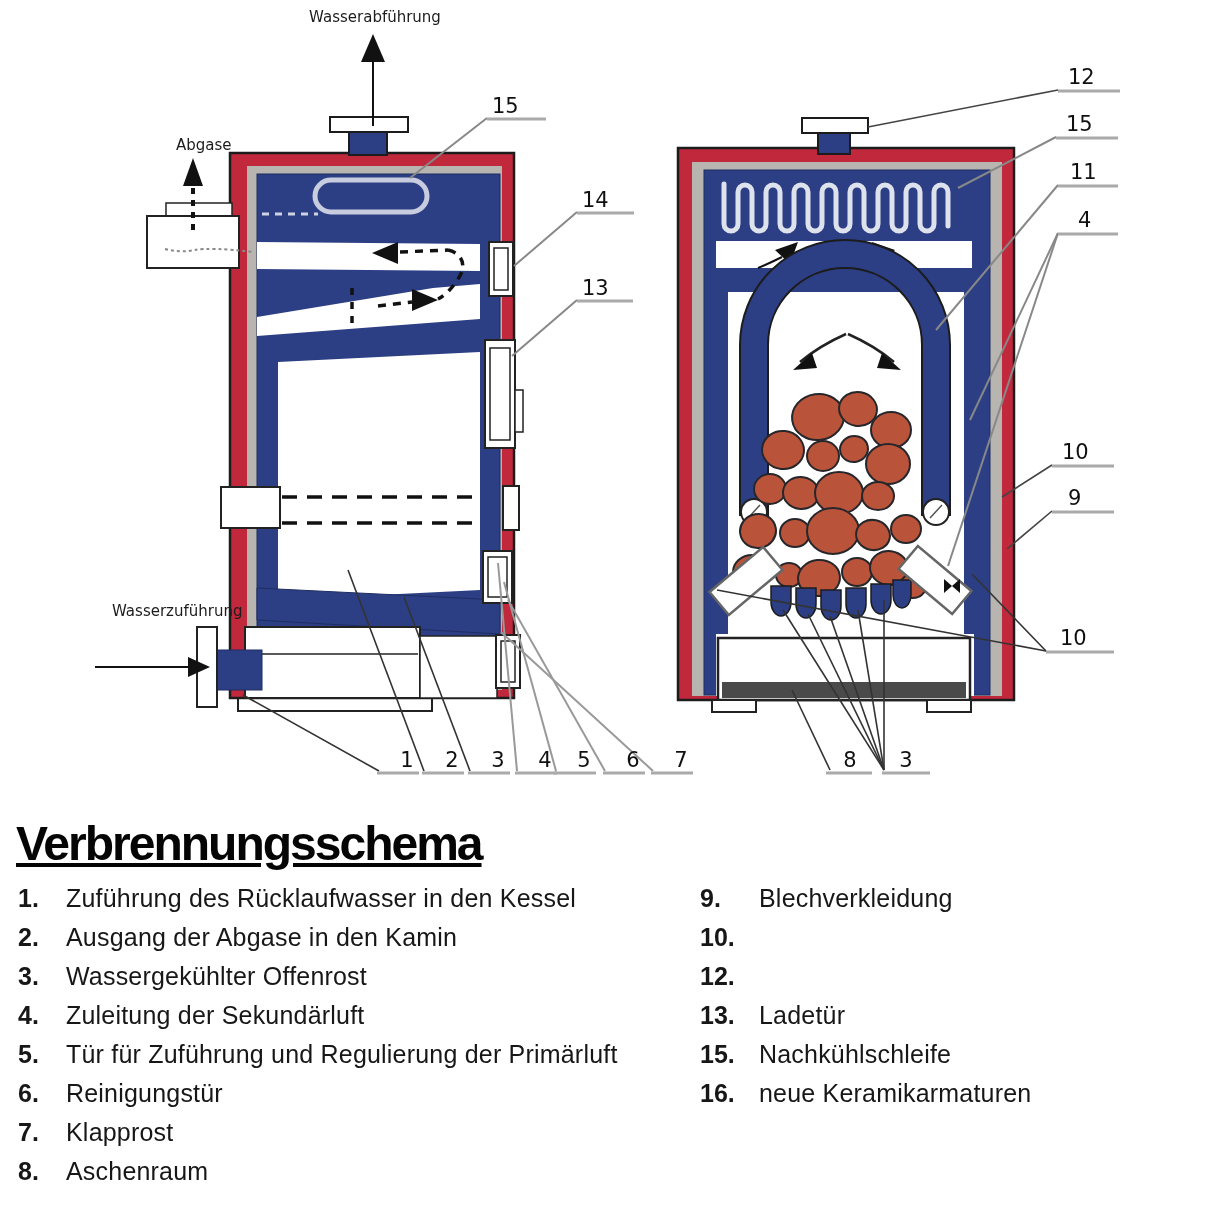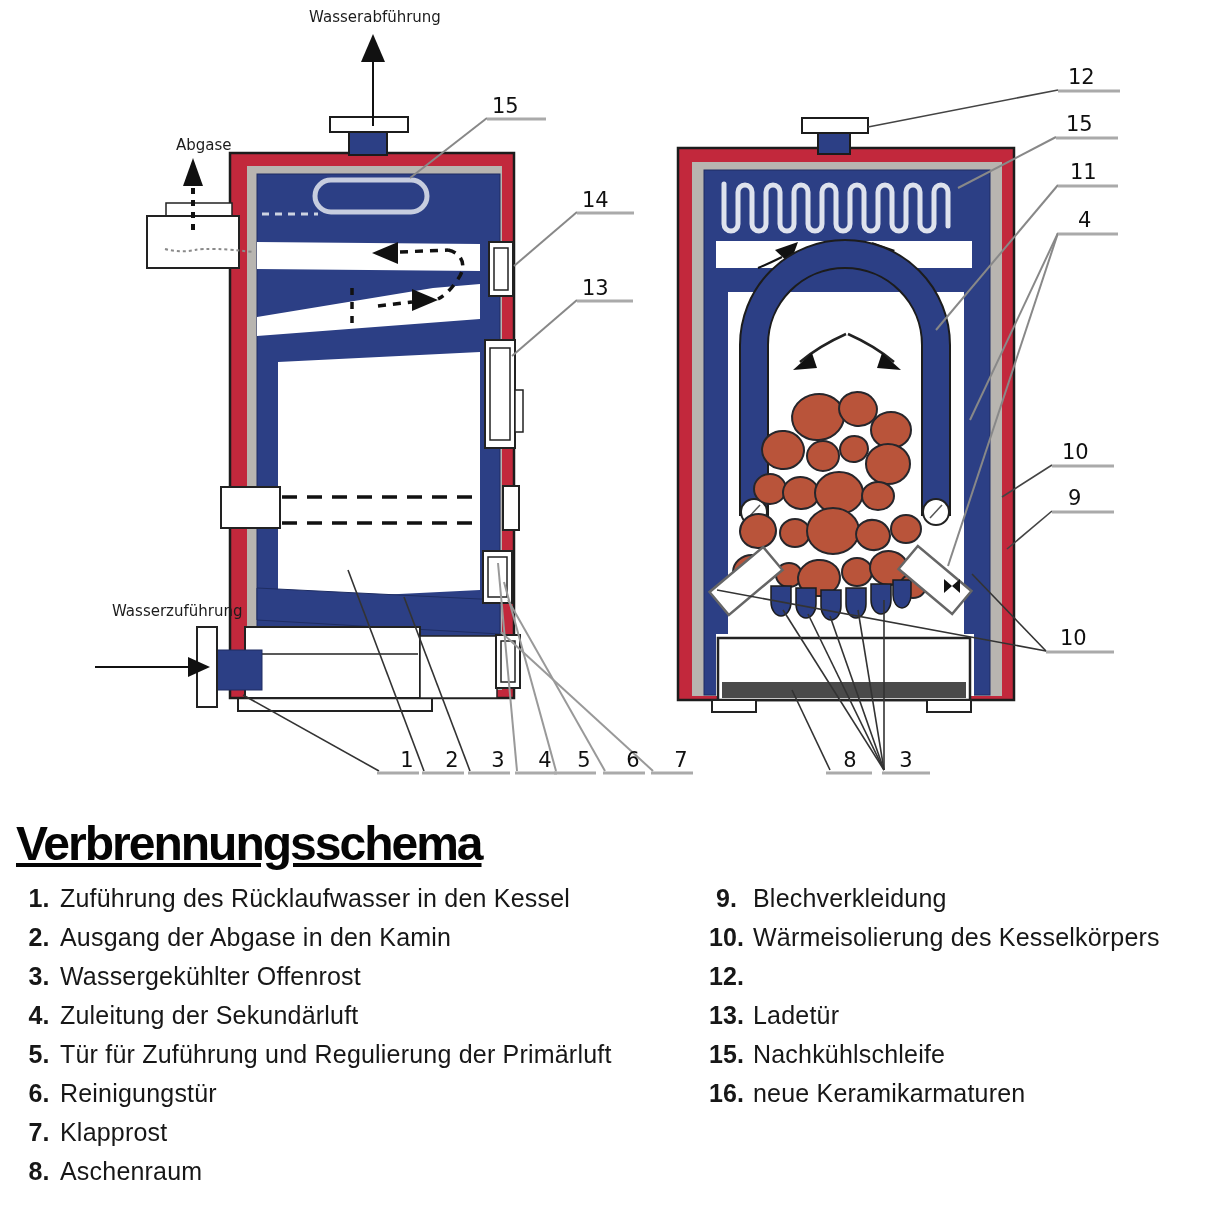--- a/index.html
+++ b/index.html
@@ -1,27 +1,27 @@
 <!DOCTYPE html>
 <html><head>
 <meta charset="utf-8">
 <style>
   html,body{margin:0;padding:0;background:#ffffff;}
   #page{position:relative;width:1214px;height:1214px;background:#ffffff;overflow:hidden;
-        font-family:"Liberation Sans", sans-serif;color:#111;text-align:center;}
+        font-family:"Liberation Sans", sans-serif;color:#111;}
   #diagram-svg{position:absolute;left:0;top:0;}
   .page-title{position:absolute;left:16px;top:816px;font-size:48px;font-weight:800;
         letter-spacing:-2px;color:#050505;font-family:"Liberation Sans",sans-serif;text-decoration:underline;}
   .legend-col{position:absolute;top:884px;display:flex;flex-direction:column;}
   .legend-col.left{left:18px;width:660px;}
   .legend-col.right{left:700px;width:514px;}
   .legend-row{display:flex;align-items:baseline;height:39px;font-size:25px;color:#171717;}
   .legend-row .num{font-weight:700;width:42px;flex:0 0 42px;}
   .legend-col.right .legend-row .num{width:53px;flex:0 0 53px;}
-  .legend-row .txt{white-space:nowrap;letter-spacing:0.2px;}
+  .legend-row .txt{white-space:nowrap;letter-spacing:0.2px;margin-left:6px;}
   svg text{font-family:"DejaVu Sans", sans-serif;}
   .hand{font-size:15px;fill:#1c1c1c;}
   .num-callout{font-size:21px;fill:#101010;}
 </style>
 </head>
 <body>
 
 <div id="page">
 
 <svg id="diagram-svg" width="1214" height="800" viewBox="0 0 1214 800">
@@ -284,21 +284,20 @@
       </div>
   </div>
 
   <div class="legend-col right">
     <div class="legend-row">
         <span class="num">9.</span>
         <span class="txt">Blechverkleidung</span>
       </div>
     <div class="legend-row">
         <span class="num">10.</span>
-        <span class="txt">Wärmeisolierung des Kesselkörpers</span>
       </div>
     <div class="legend-row">
         <span class="num">12.</span>
       </div>
     <div class="legend-row">
         <span class="num">13.</span>
         <span class="txt">Ladetür</span>
       </div>
     <div class="legend-row">
         <span class="num">15.</span>

